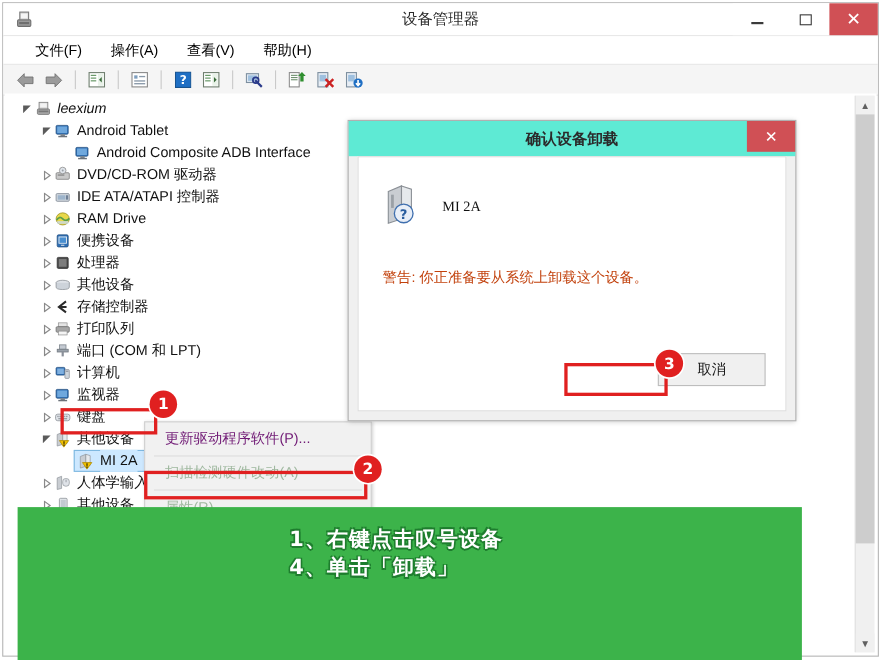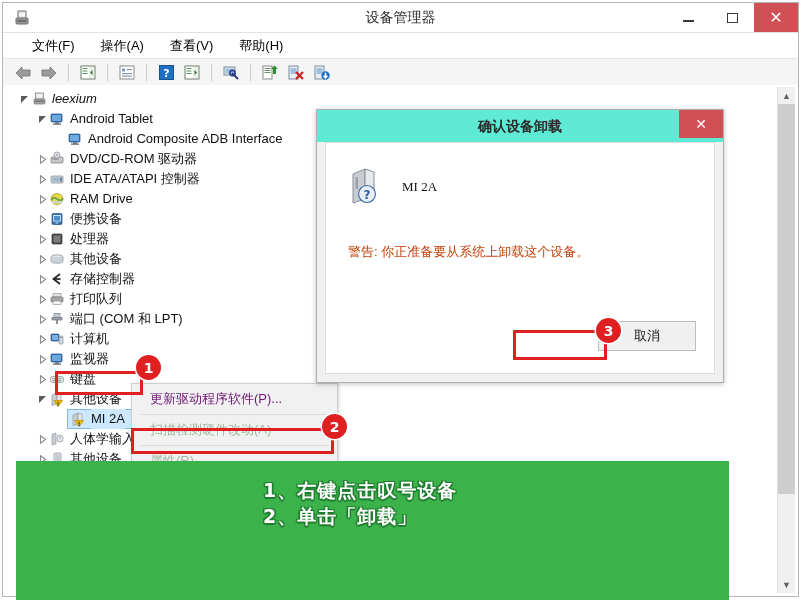--- a/index.html
+++ b/index.html
@@ -729,21 +729,21 @@
       <div class="dlg-warn">警告: 你正准备要从系统上卸载这个设备。</div>
       <div class="dlg-btns">
         <div class="dlg-btn">取消</div>
       </div>
     </div>
   </div>
 
   <div class="greenband" style="background: rgb(60, 179, 74);">
     <div class="steps">
       <div>1、右键点击叹号设备</div>
-      <div>2、单击「卸载」</div>
+      <div>4、单击「卸载」</div>
     </div>
   </div>
 
   <div class="redbox" style="left: 55px; top: 371px; width: 88px; height: 24px; border-color: rgb(224, 32, 32);"></div>
   <div class="redbox" style="left: 131px; top: 428px; width: 203px; height: 26px; border-color: rgb(224, 32, 32);"></div>
   <div class="redbox" style="left: 513px; top: 330px; width: 94px; height: 30px; border-color: rgb(224, 32, 32);"></div>
 
   <div class="badge" style="left: 136px; top: 355px; background: rgb(224, 32, 32);">1</div>
   <div class="badge" style="left: 322px; top: 414px; background: rgb(224, 32, 32);">2</div>
   <div class="badge" style="left: 596px; top: 318px; background: rgb(224, 32, 32);">3</div>

